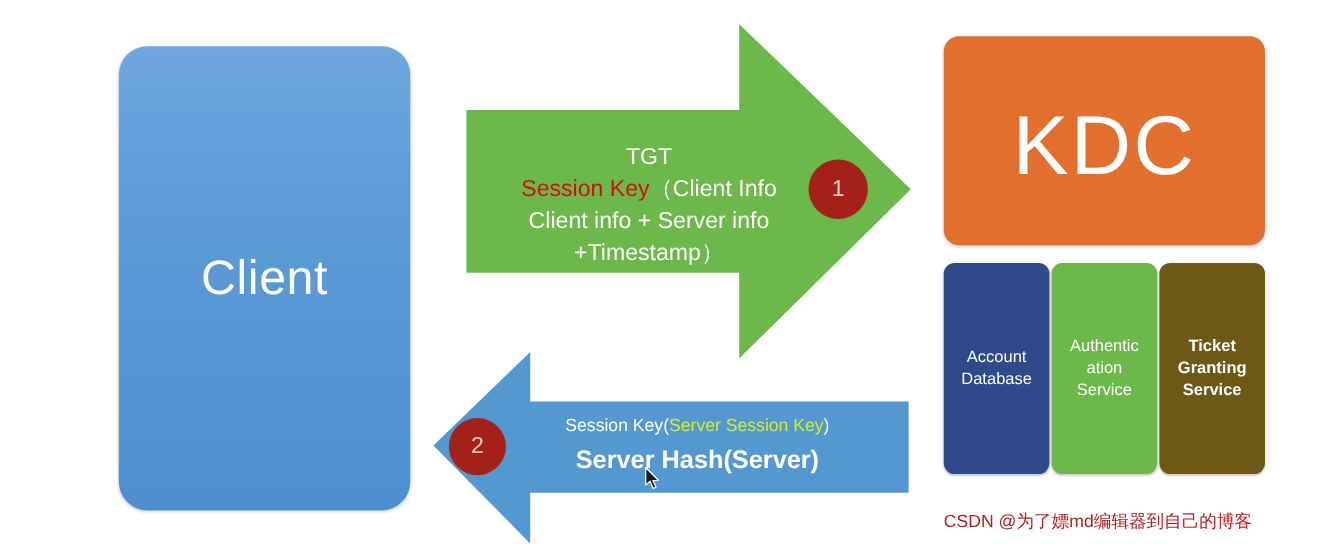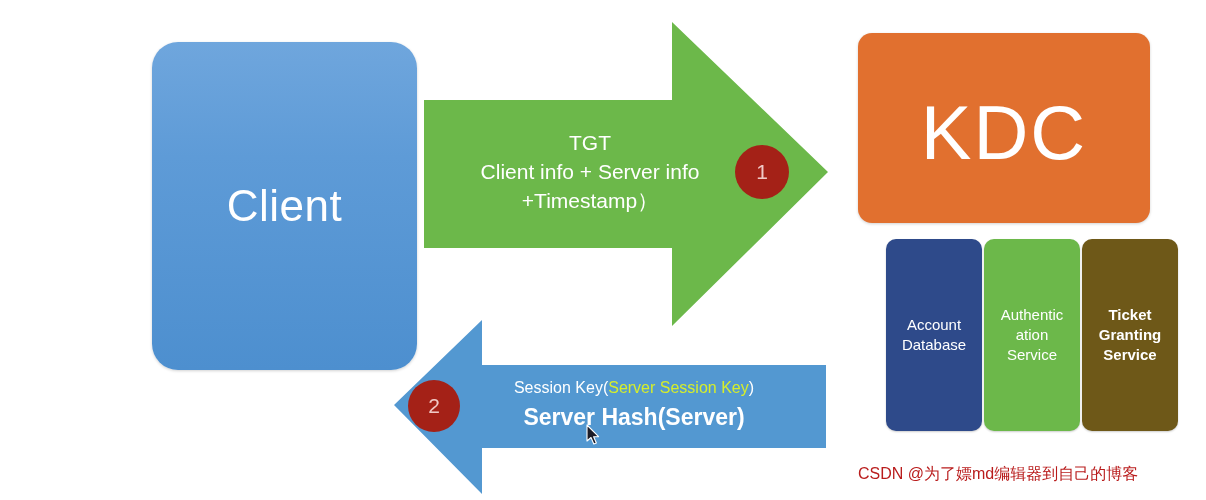--- a/index.html
+++ b/index.html
@@ -17,25 +17,24 @@
     background: #ffffff;
     overflow: hidden;
   }
 
   
   #client-box {
     position: absolute;
     left: 108px;
     top: 42px;
     width: 265px;
-    height: 328px;
+    height: 422px;
     border-radius: 26px;
     background: linear-gradient(to bottom, #6FA6DD 0%, #5E9BD7 35%, #4D8FCF 100%);
     box-shadow: 0 1px 3px rgba(0,0,0,0.18);
-    margin-left: 44px;
   }
   #client-label {
     position: absolute;
     left: 0;
     top: 0;
     width: 100%;
     height: 100%;
     display: flex;
     align-items: center;
     justify-content: center;
@@ -73,21 +72,20 @@
 
   
   #kdc-services {
     position: absolute;
     left: 858px;
     top: 239px;
     width: 292px;
     height: 192px;
     display: flex;
     gap: 2px;
-    margin-left: 28px;
   }
   .service-box {
     flex: 1 1 0;
     border-radius: 10px;
     display: flex;
     align-items: center;
     justify-content: center;
     box-shadow: 0 1px 2px rgba(0,0,0,0.20);
   }
   .service-label {
@@ -208,20 +206,23 @@
   </div>
 
   <div id="green-arrow-wrap">
     <svg class="arrow-svg" width="404" height="304" viewBox="0 0 404 304">
       <polygon points="0,78 248,78 248,0 404,150 248,304 248,226 0,226" fill="#6CB84A"></polygon>
     </svg>
   </div>
 
   <div id="green-text">
     <div>TGT</div>
+    <div>
+      <span class="red">Session Key</span><span>（Client Info</span>
+    </div>
     <div>Client info + Server info</div>
     <div>+Timestamp）</div>
   </div>
 
   <div class="step-badge" id="badge-1">
     <span>1</span>
   </div>
 
   <div id="blue-arrow-wrap">
     <svg class="arrow-svg" width="432" height="174" viewBox="0 0 432 174">

